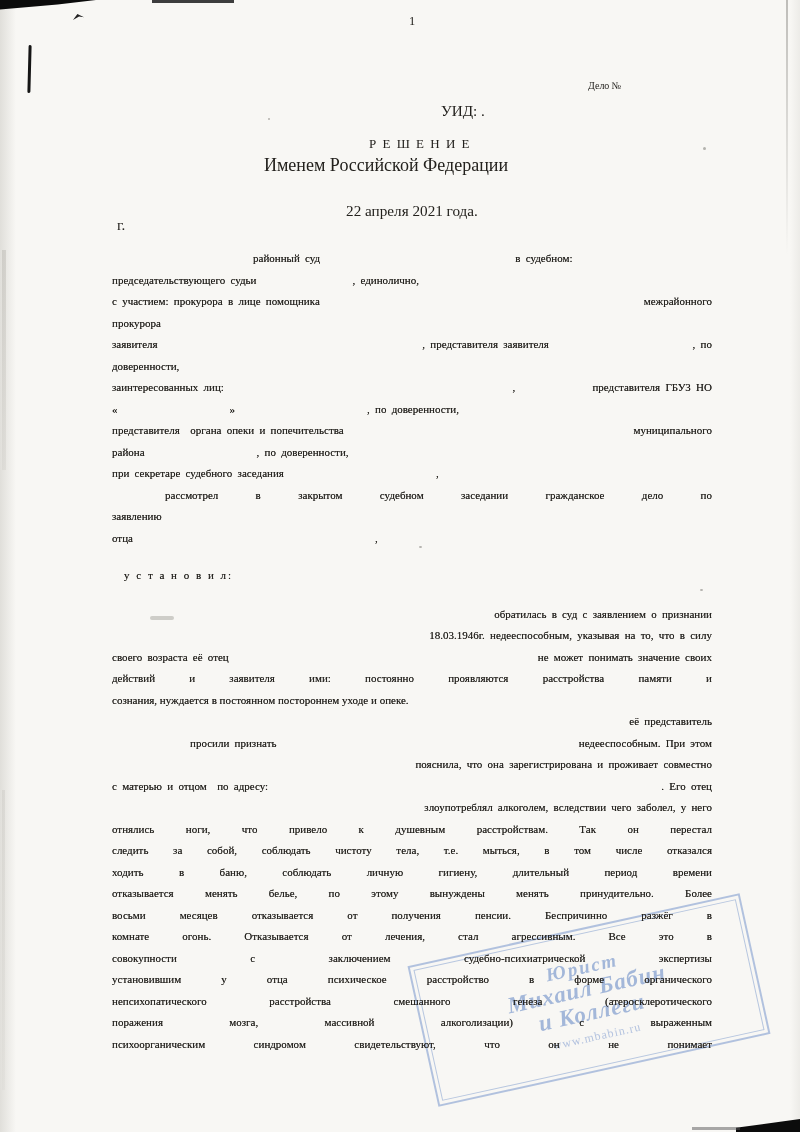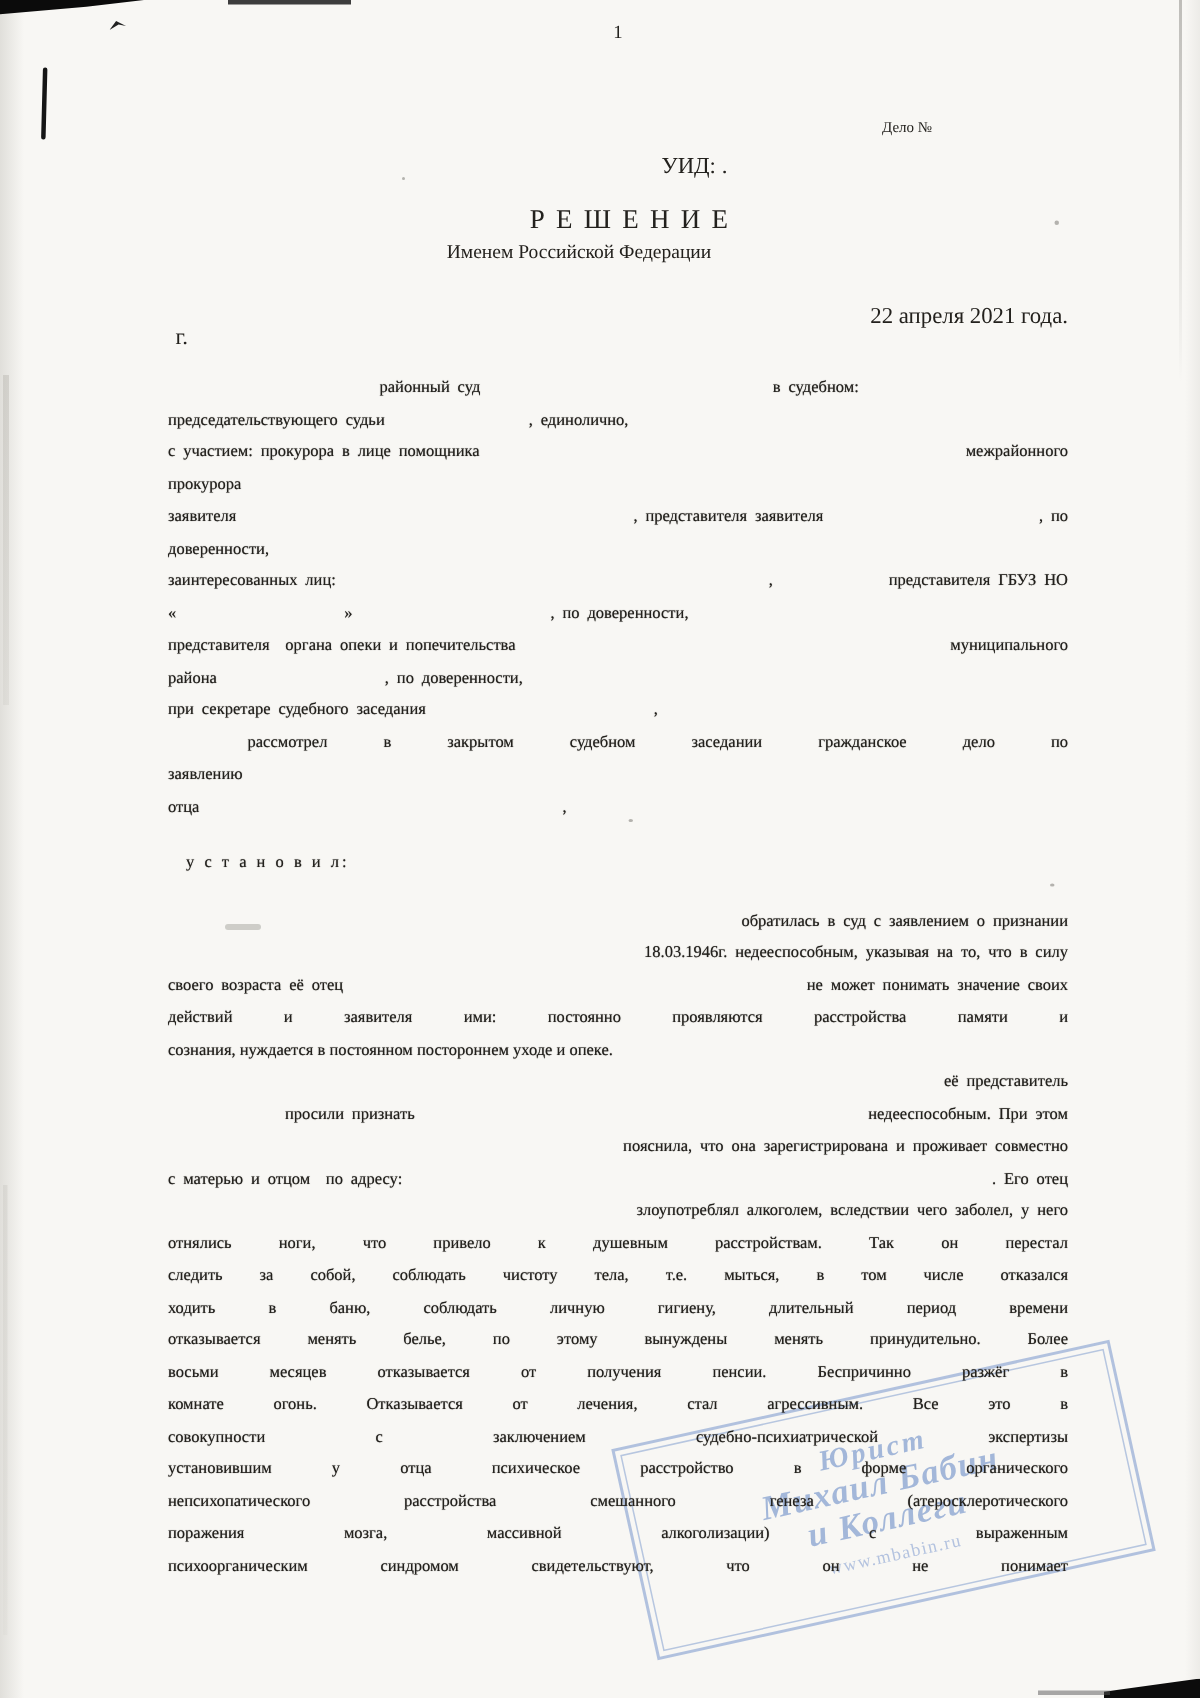--- a/index.html
+++ b/index.html
@@ -11,23 +11,23 @@
       linear-gradient(90deg, rgba(185,183,176,.38) 0, rgba(185,183,176,0) 16px),
       linear-gradient(270deg, rgba(196,194,188,.22) 0, rgba(196,194,188,0) 10px),
       #f8f7f4;
   }
   .abs{position:absolute;}
   
   .pagenum{left:112px;top:14px;width:600px;text-align:center;font-size:12.5px;z-index:2;}
   .case-no{left:588px;top:80px;font-size:10px;z-index:2;}
   .uid{left:441px;top:102px;font-size:15.2px;z-index:2;}
   .title-block{left:112px;top:136px;width:600px;text-align:center;z-index:2;}
-  .title{font-size:18px;letter-spacing:1.5px;transform:translateX(8px);}
-  .subtitle{font-size:13px;margin-top:3px;transform:translateX(-26px);}
-  .date-line{left:112px;top:202px;width:600px;text-align:right;font-size:15.2px;z-index:2;}
+  .title{font-size:13px;letter-spacing:1.5px;transform:translateX(8px);}
+  .subtitle{font-size:18px;margin-top:3px;transform:translateX(-26px);}
+  .date-line{left:112px;top:202px;width:600px;text-align:center;font-size:15.2px;z-index:2;}
   .city{left:117px;top:216px;font-size:15.2px;z-index:2;}
   
   .body-col{left:112px;top:248px;width:600px;z-index:2;}
   .ln{min-height:21.5px;line-height:21.5px;font-size:11px;
       text-shadow:0 0 .6px rgba(43,41,37,.75);}
   .seg{display:flex;}
   .tx{white-space:pre;word-spacing:2.5px;}
   .gap{display:block;}
   .just{text-align:justify;text-align-last:justify;}
   .ctr{text-align:left;}

